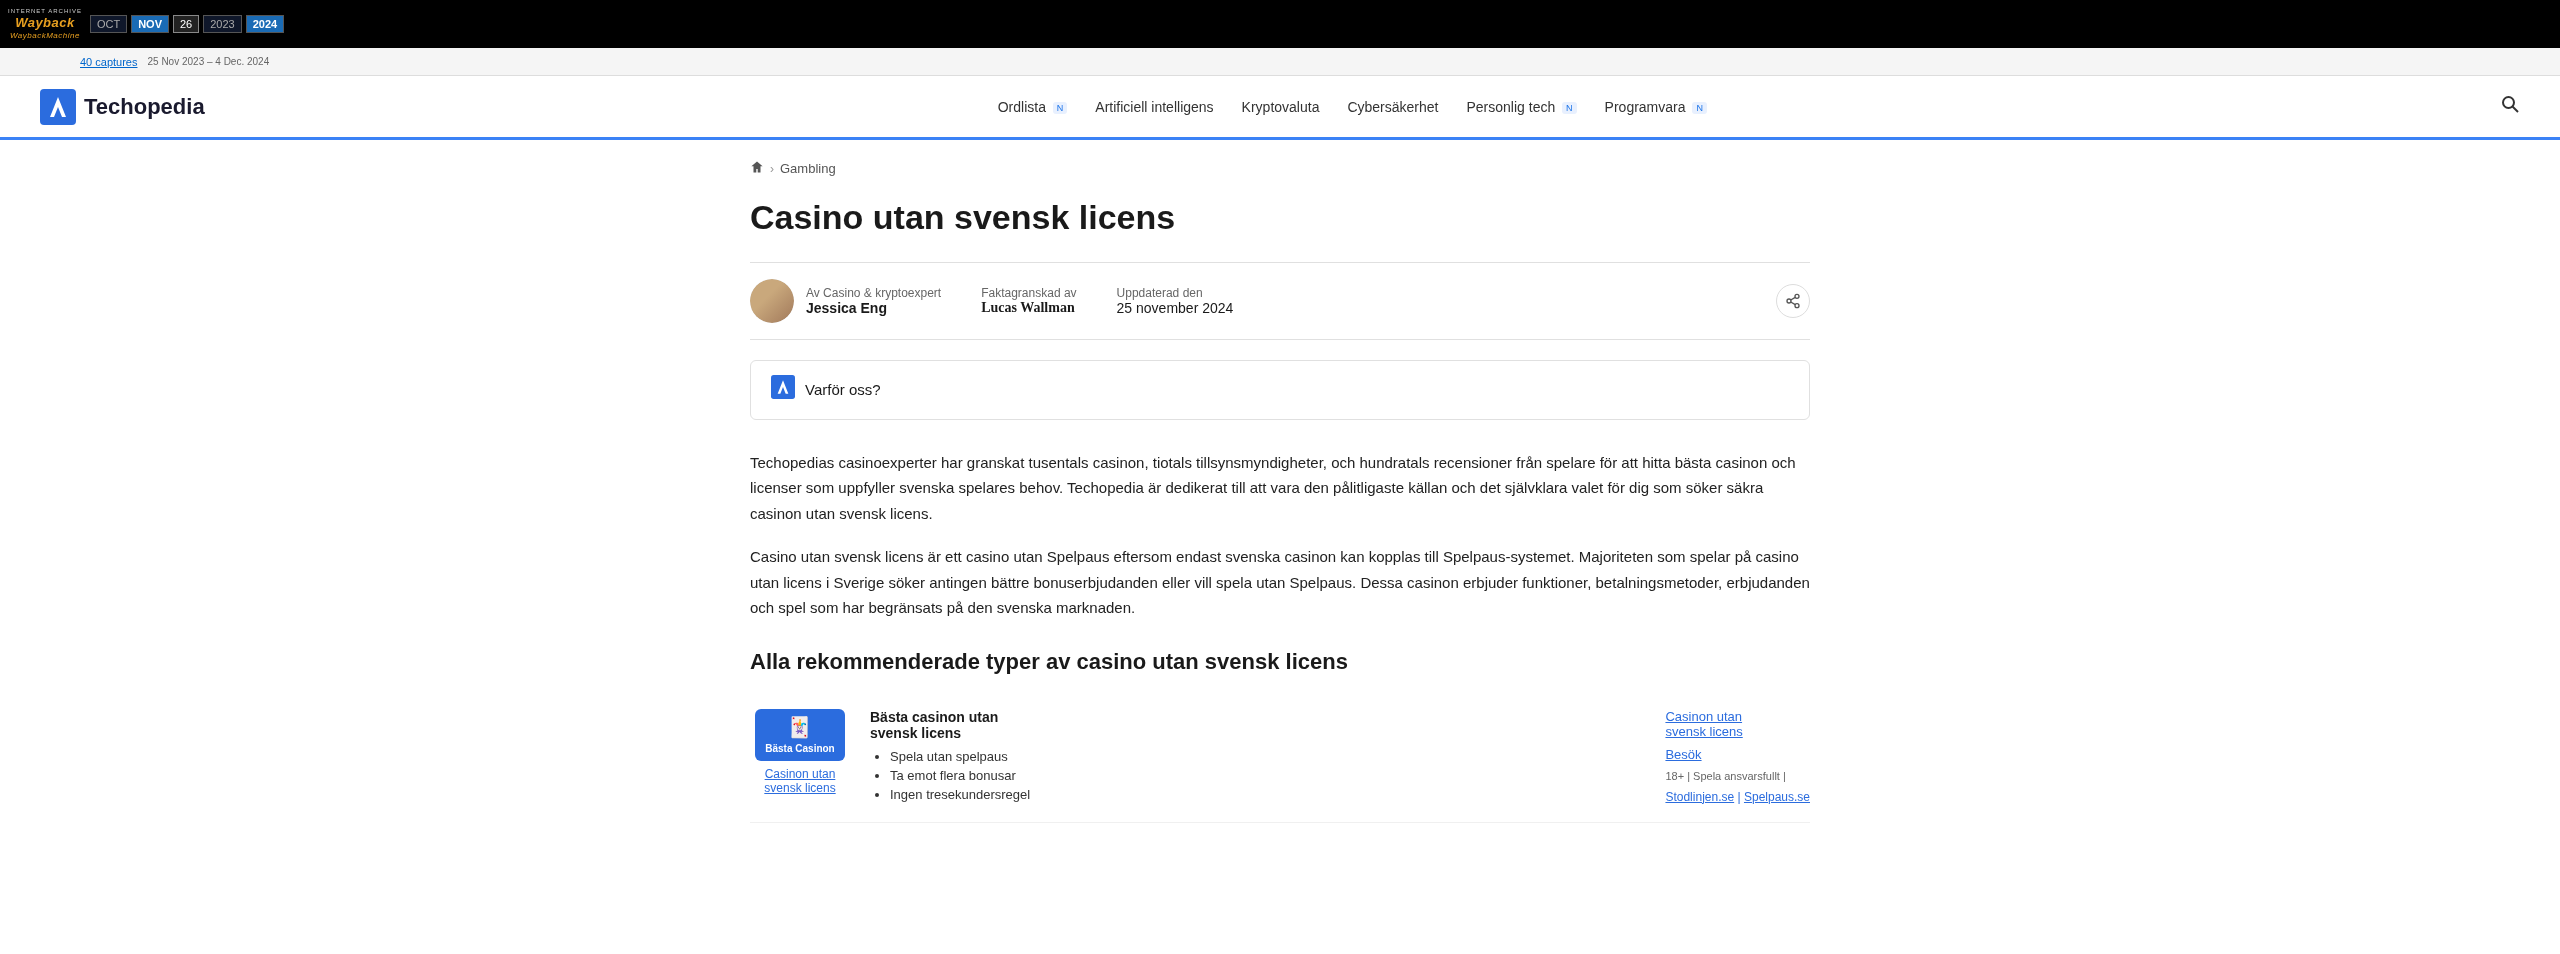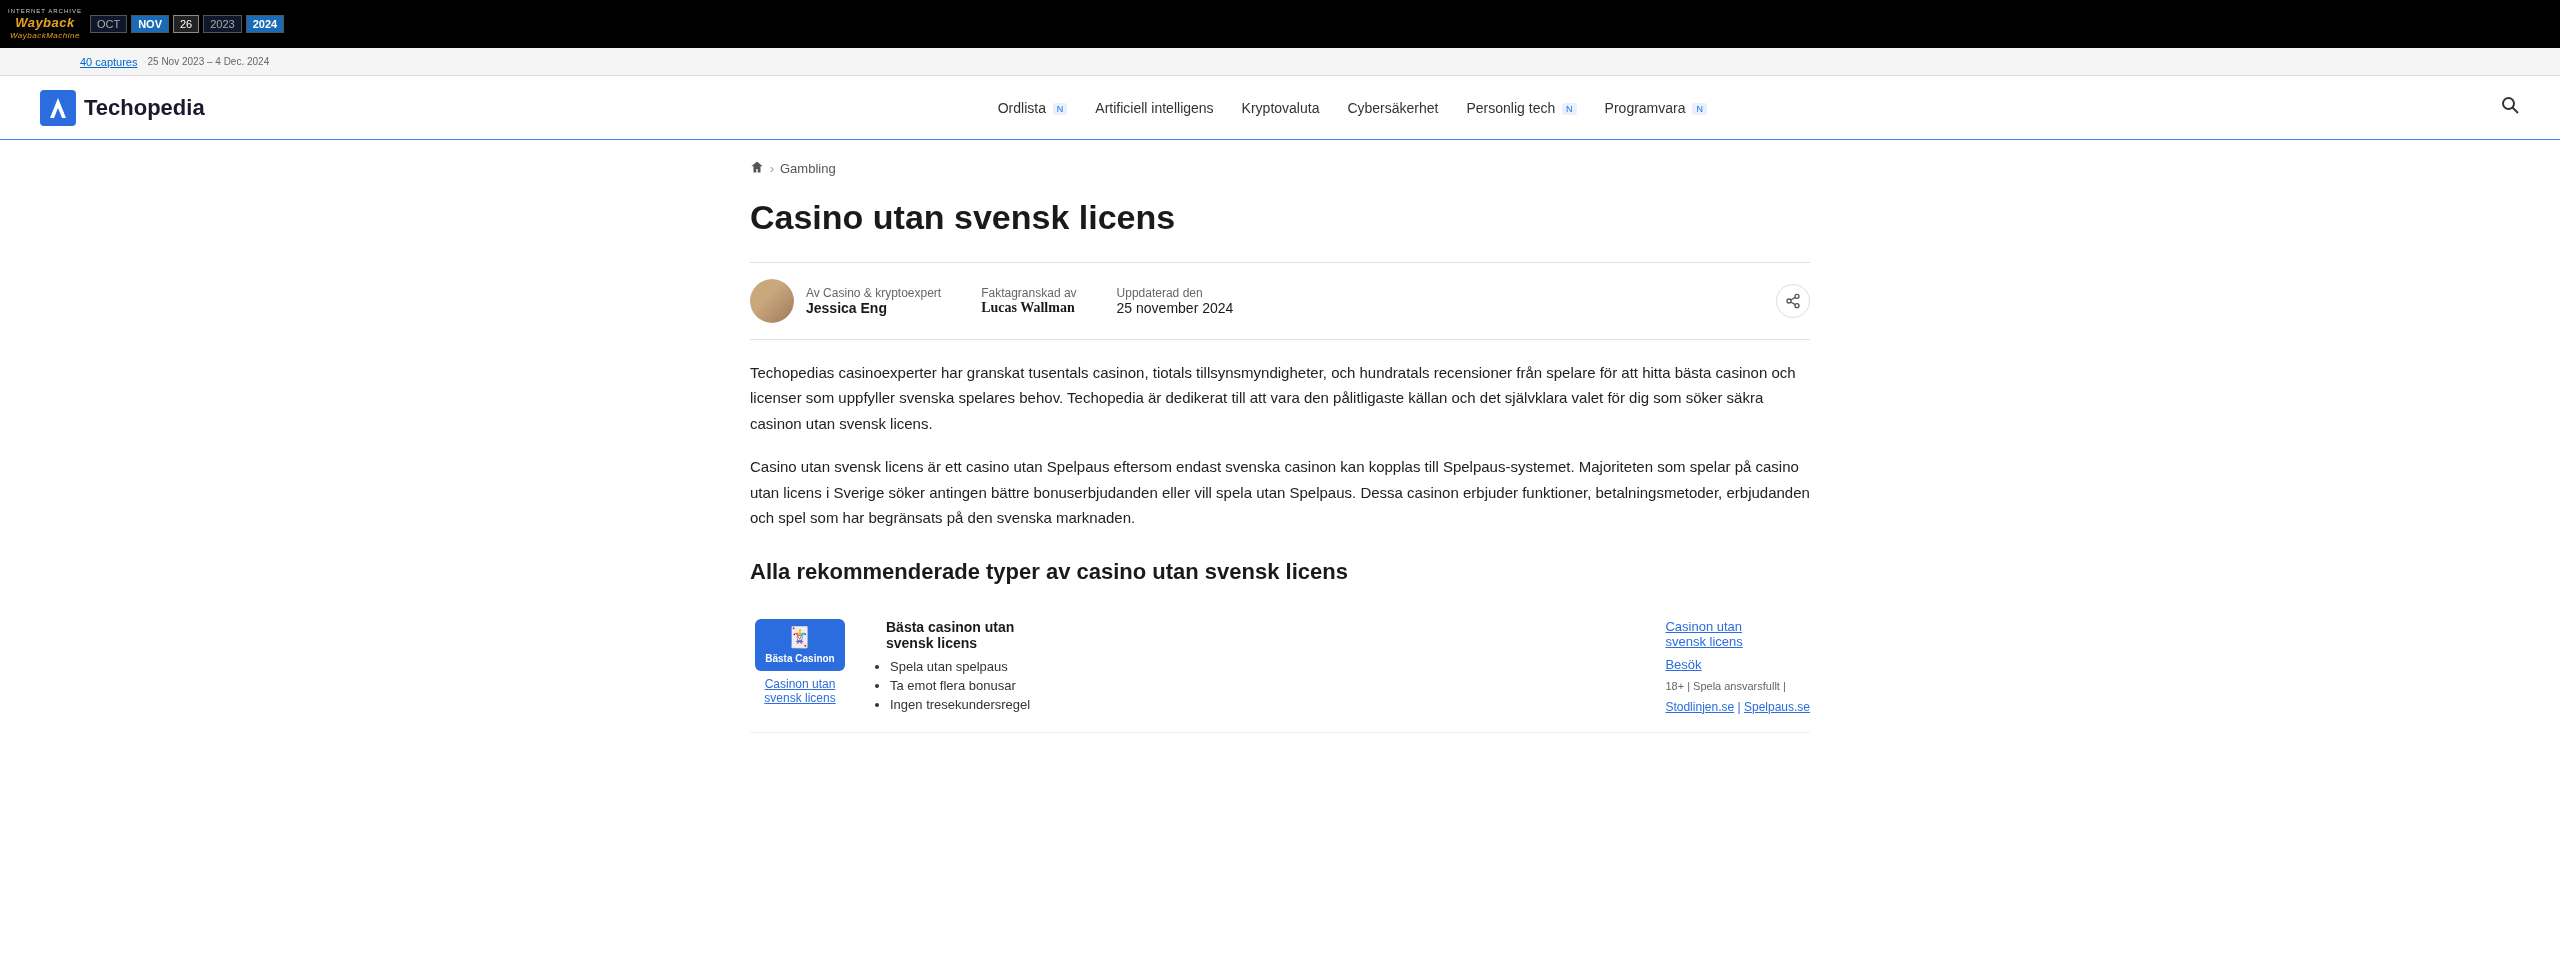--- a/index.html
+++ b/index.html
@@ -106,21 +106,21 @@
       text-decoration: underline;
       cursor: pointer;
     }
     .captures-date {
       color: #666;
       font-size: 10px;
     }
 
     
     .main-nav {
-      border-bottom: 1px solid #3b82f6;
+      border-bottom: 3px solid #3b82f6;
       padding: 0 40px;
       display: flex;
       align-items: center;
       justify-content: space-between;
       height: 64px;
     }
     .logo-area {
       display: flex;
       align-items: center;
       gap: 8px;
@@ -362,21 +362,20 @@
       text-align: center;
     }
     .casino-card-middle {
       flex: 1;
     }
     .casino-card-heading {
       font-size: 14px;
       font-weight: bold;
       color: #1a1a1a;
       margin-bottom: 8px;
-      margin-left: 16px;
     }
     .casino-card-list {
       list-style: disc;
       padding-left: 20px;
     }
     .casino-card-list li {
       font-size: 13px;
       color: #333;
       margin-bottom: 4px;
     }
@@ -509,20 +508,29 @@
       <svg width="16" height="16" viewBox="0 0 24 24" fill="none" stroke="#555" stroke-width="2">
         <circle cx="18" cy="5" r="3"></circle>
           <circle cx="6" cy="12" r="3"></circle>
           <circle cx="18" cy="19" r="3"></circle>
         <line x1="8.59" y1="13.51" x2="15.42" y2="17.49"></line>
         <line x1="15.41" y1="6.51" x2="8.59" y2="10.49"></line>
       </svg>
     </button>
   </div>
 
+  <div class="why-us-box">
+    <span class="why-us-icon">
+      <svg width="24" height="24" viewBox="0 0 36 36" fill="none">
+        <rect width="36" height="36" rx="4" fill="#2b6cde"></rect>
+        <polygon points="10,28 18,8 26,28 22,28 18,18 14,28" fill="white"></polygon>
+      </svg>
+    </span>
+    <span class="why-us-text">Varför oss?</span>
+  </div>
 
   <div class="article-text">
     <p>Techopedias casinoexperter har granskat tusentals casinon, tiotals tillsynsmyndigheter, och hundratals recensioner från spelare för att hitta bästa casinon och licenser som uppfyller svenska spelares behov. Techopedia är dedikerat till att vara den pålitligaste källan och det självklara valet för dig som söker säkra casinon utan svensk licens.</p>
     <p>Casino utan svensk licens är ett casino utan Spelpaus eftersom endast svenska casinon kan kopplas till Spelpaus-systemet. Majoriteten som spelar på casino utan licens i Sverige söker antingen bättre bonuserbjudanden eller vill spela utan Spelpaus. Dessa casinon erbjuder funktioner, betalningsmetoder, erbjudanden och spel som har begränsats på den svenska marknaden.</p>
   </div>
 
   <h2 class="section-title">Alla rekommenderade typer av casino utan svensk licens</h2>
 
   <div class="casino-section">
     <div class="casino-card-row">

